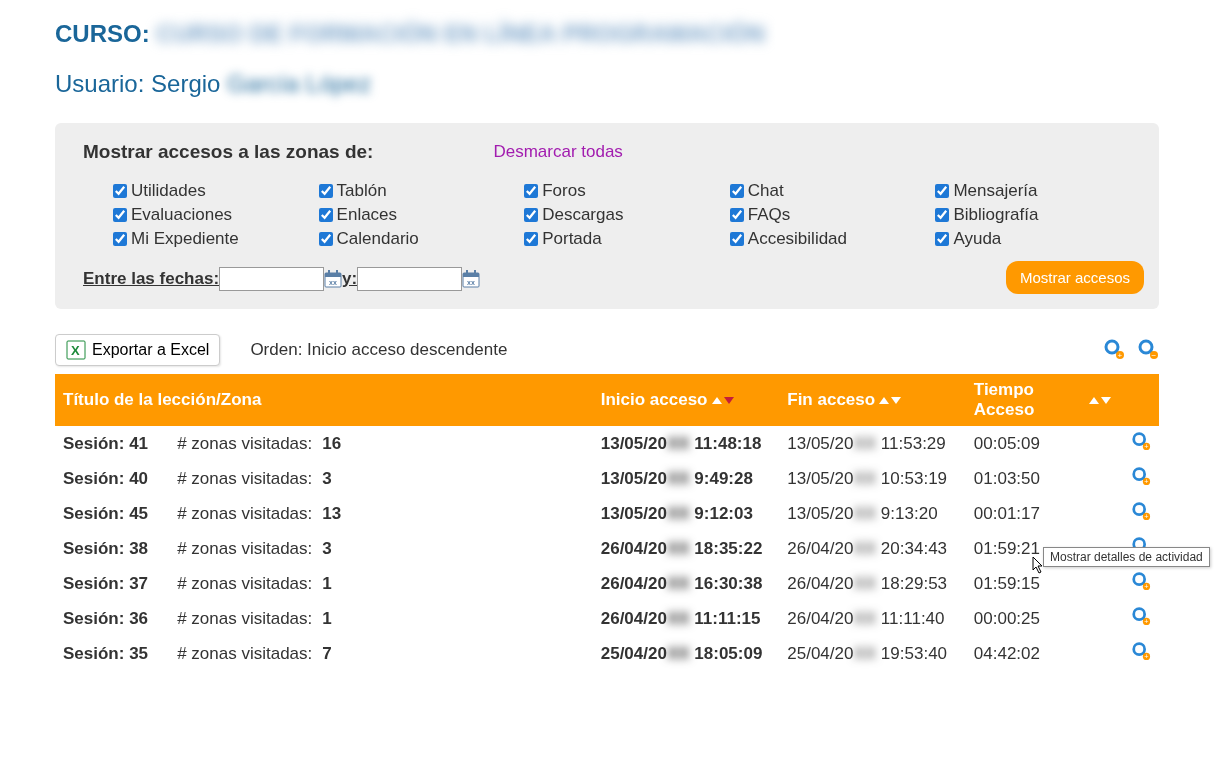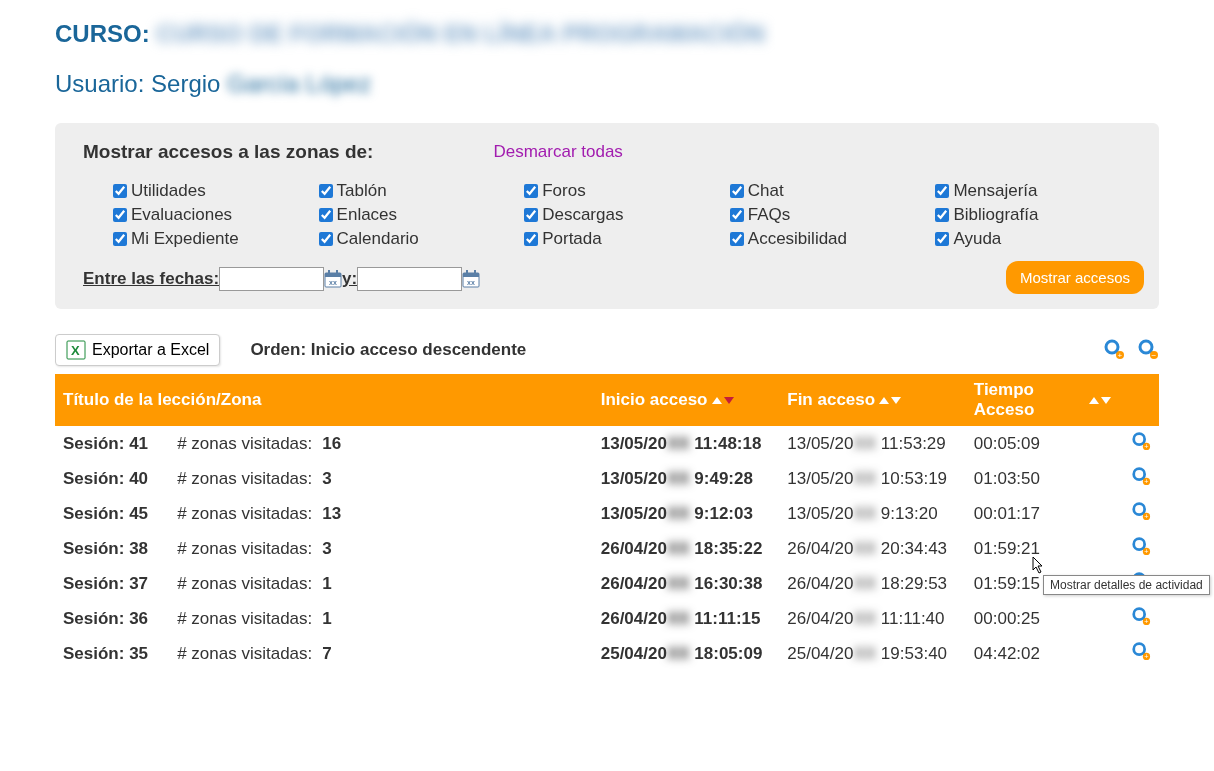--- a/index.html
+++ b/index.html
@@ -23,21 +23,21 @@
 .dates-row { display: flex; align-items: center; font-size: 17px; font-weight: 700; color: #333; text-decoration: underline; }
 .dates-row input[type=text] { width: 105px; height: 24px; border: 1px solid #999; background: #fff; font-weight: 400; padding: 2px 4px; }
 .cal-icon { display: inline-block; cursor: pointer; }
 .cal-icon svg { display: block; }
 
 .btn-show { position: absolute; right: 15px; bottom: 15px; background: #ff9900; color: #fff; border: none; padding: 8px 14px; border-radius: 12px; font-size: 15px; cursor: pointer; }
 
 .export-row { display: flex; align-items: center; margin-top: 25px; margin-bottom: 8px; gap: 30px; }
 .export-btn { display: flex; align-items: center; gap: 6px; background: #fff; border: 1px solid #ccc; border-radius: 4px; padding: 5px 10px; font-size: 16px; cursor: pointer; box-shadow: 1px 1px 2px rgba(0,0,0,.1); }
 .excel-icon { display: inline-flex; }
-.order-text { font-size: 17px; font-weight: 700; }
+.order-text { font-size: 17px; font-weight: 400; }
 .magnify-icons { margin-left: auto; display: flex; gap: 12px; }
 .magnify-icon { cursor: pointer; }
 
 .table { width: 100%; border-collapse: collapse; }
 .table thead th { background: #ff9900; color: #fff; font-weight: 700; text-align: left; padding: 6px 8px; font-size: 17px; }
 .th-sort { display: inline-flex; align-items: center; gap: 4px; }
 .sort-arrows { display: inline-flex; gap: 2px; }
 .arrow-up, .arrow-down { width: 0; height: 0; border-left: 5px solid transparent; border-right: 5px solid transparent; cursor: pointer; }
 .arrow-up { border-bottom: 7px solid #fff; }
 .arrow-down { border-top: 7px solid #fff; }
@@ -317,18 +317,18 @@
         <td class="col-action"><span class="detail-icon"><svg width="20" height="20" viewBox="0 0 22 22">
               <circle cx="9" cy="9" r="6" fill="none" stroke="#2a88d6" stroke-width="3"></circle>
               <line x1="13" y1="13" x2="19" y2="19" stroke="#2a88d6" stroke-width="3"></line>
               <circle cx="17" cy="17" r="4" fill="#ff9900"></circle>
               <text x="14.5" y="20" font-size="8" fill="#fff">+</text>
             </svg></span></td>
       </tr>
     </tbody>
 </table>
 
-<div class="tooltip" style="left:1043px; top:575px;">Mostrar detalles de actividad</div>
+<div class="tooltip" style="left:1043px; top:547px;">Mostrar detalles de actividad</div>
 <div class="cursor-icon" style="left:1028px; top:555px;">
   <svg width="18" height="22" viewBox="0 0 18 22">
       <path d="M5 2 L5 15 L8 12 L11 18 L13 17 L10 11 L14 11 Z" fill="#fff" stroke="#000" stroke-width="1"></path>
     </svg>
 </div>
 
 </body></html>

